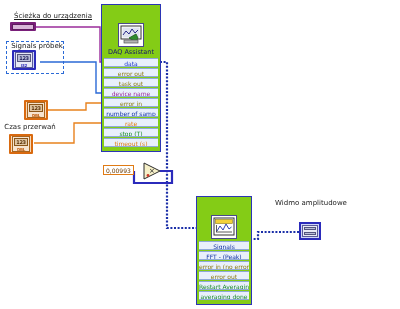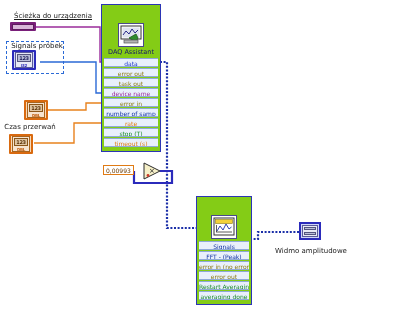--- a/index.html
+++ b/index.html
@@ -151,21 +151,21 @@
     <polyline points="250,239 258,239 258,232 299,232" fill="none" stroke="#1b2fa8" stroke-width="2.2" stroke-dasharray="2 1.6"></polyline>
   </svg>
 
   <div class="abs free-label" style="left:14px;top:12px;width:78px;text-decoration:underline;">Ścieżka do urządzenia</div>
 
   <div class="abs free-label" style="left:8px;top:42px;width:58px;">Signals próbek</div>
 
 
   <div class="abs free-label" style="left:2px;top:123px;width:56px;text-align:center;">Czas przerwań</div>
 
-  <div class="abs free-label" style="left:268px;top:199px;width:86px;margin-top:48px;">Widmo amplitudowe</div>
+  <div class="abs free-label" style="left:268px;top:199px;width:86px;">Widmo amplitudowe</div>
 
   <div class="ctrl ctrl-path" style="left:10px;top:22px;">
     <div class="inner"></div>
   </div>
 
   <div class="selected-marquee" style="left:6px;top:41px;width:56px;height:31px;"></div>
   <div class="ctrl ctrl-num" style="left:12px;top:50px;">
     <div class="face">
       <div class="digits">123</div>
       <div class="type">I32</div>

